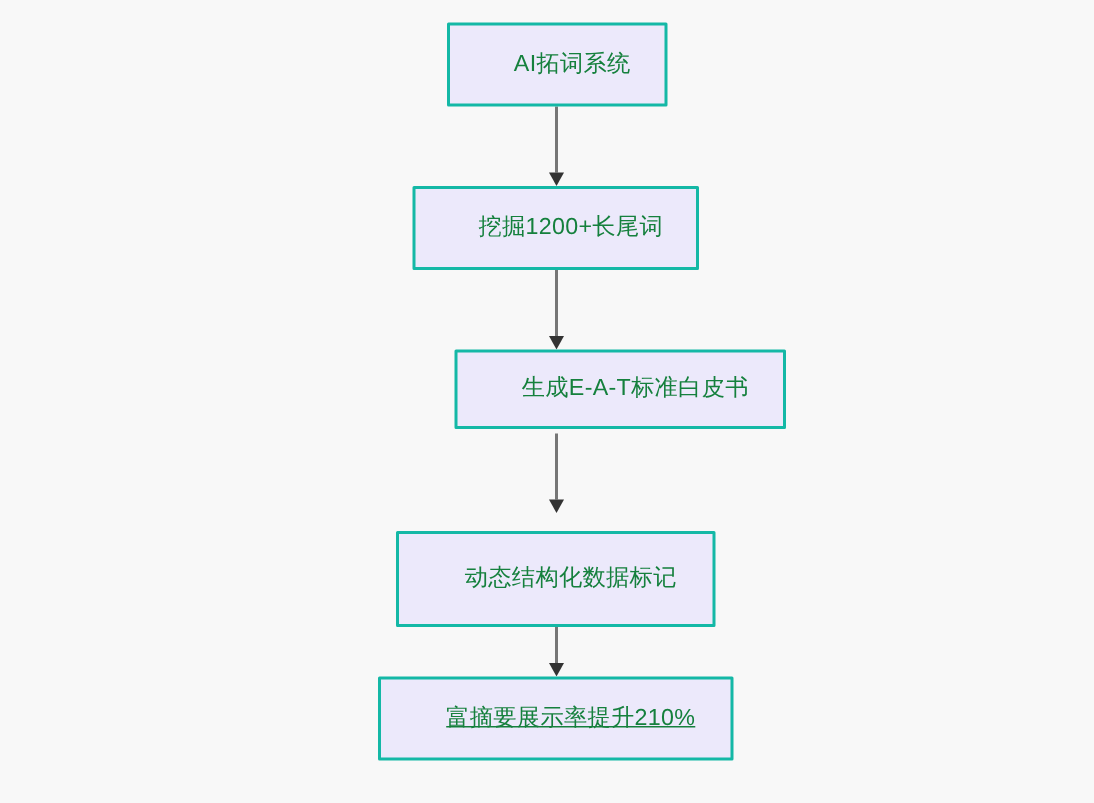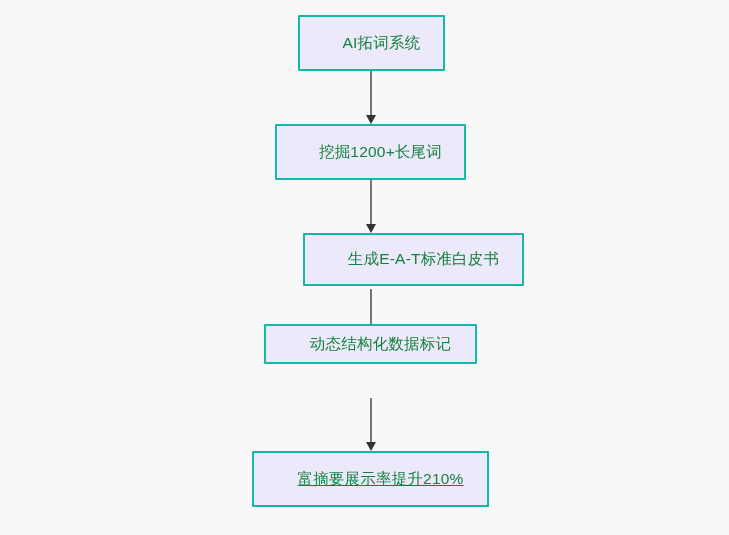--- a/index.html
+++ b/index.html
@@ -86,21 +86,21 @@
   </div>
 
   <div class="node" style="left:275px; top:124px; width:191px; height:56px;">
     <span>挖掘1200+长尾词</span>
   </div>
 
   <div class="node" style="left:260px; top:233px; width:221px; height:53px;margin-left:43px;">
     <span>生成E-A-T标准白皮书</span>
   </div>
 
-  <div class="node" style="left:264px; top:324px; width:213px; height:40px;">
+  <div class="node" style="left:264px; top:354px; width:213px; height:64px;">
     <span>动态结构化数据标记</span>
   </div>
 
   <div class="node" style="left:252px; top:451px; width:237px; height:56px;text-decoration:underline;">
     <span>富摘要展示率提升210%</span>
   </div>
 
 </div>
 
 </body></html>

